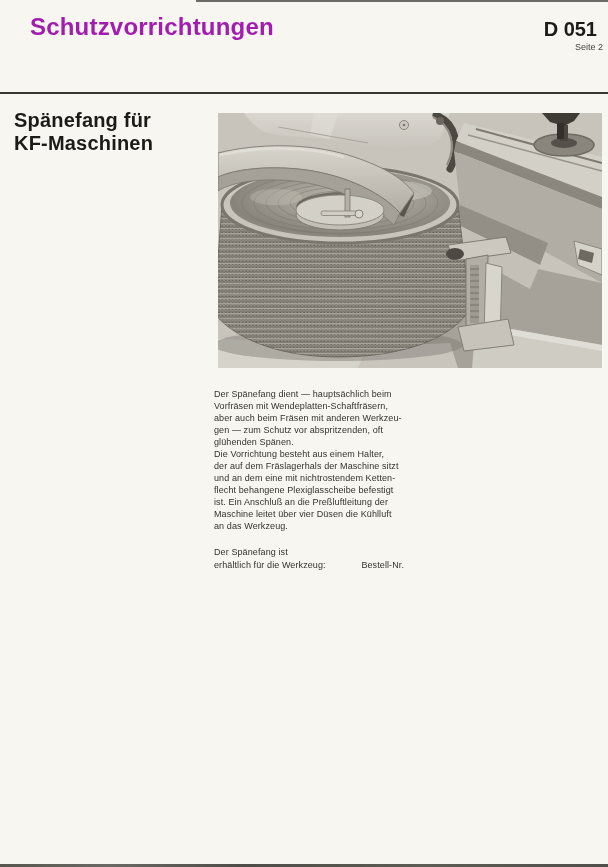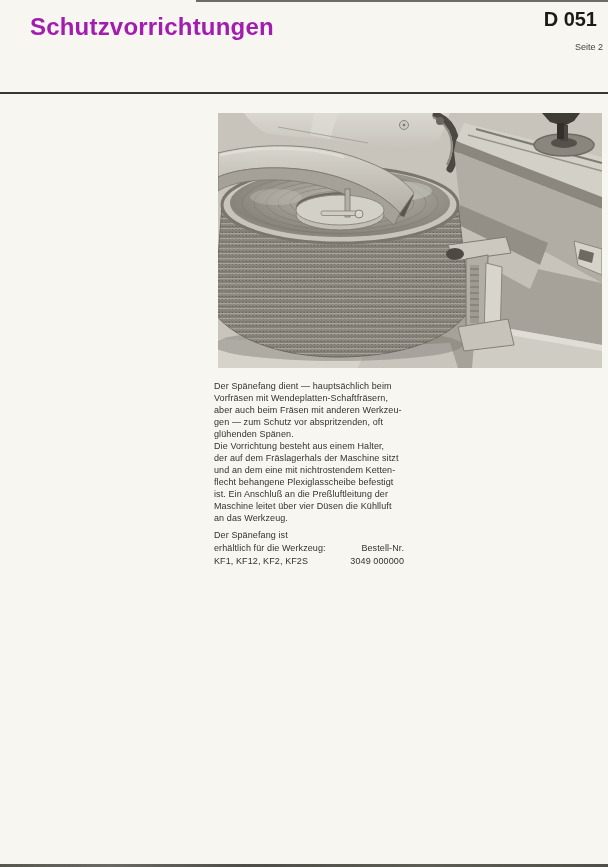--- a/index.html
+++ b/index.html
@@ -20,21 +20,21 @@
   .scan-edge-bottom {
     position: absolute; bottom: 0; left: 0; right: 0; height: 3px;
     background: linear-gradient(90deg,#57564f 0%,#6a6963 18%,#4e4d47 40%,#5d5c55 70%,#514f49 100%);
   }
 
   .header-title {
     position: absolute; top: 13px; left: 14px;
     font-size: 24px; font-weight: bold; letter-spacing: 0.2px; color: #a21caf; margin-left: 16px;
   }
   .doc-number {
-    position: absolute; top: 8px; right: 11px;
+    position: absolute; top: 18px; right: 11px;
     font-size: 20px; font-weight: bold; color: #1c1b18;
   }
   .page-label {
     position: absolute; top: 42px; right: 5px;
     font-size: 9px; color: #44433e;
   }
   .header-rule {
     position: absolute; top: 92px; left: 0; width: 608px; height: 2px;
     background: #37362f;
   }
@@ -45,42 +45,46 @@
     letter-spacing: 0.2px;
   }
 
   .photo-frame {
     position: absolute; top: 113px; left: 218px; width: 384px; height: 255px;
     background: #c8c4bc;
   }
   .photo-frame svg { display: block; width: 384px; height: 255px; }
 
   .body-copy {
-    position: absolute; top: 380px; left: 214px; width: 200px;
+    position: absolute; top: 388px; left: 214px; width: 200px;
     font-size: 9px; line-height: 12px; color: #33322d;
     letter-spacing: 0.1px;
   }
   .body-par { white-space: pre-line; }
 
-  .availability { margin-top: 5px; line-height: 13px; width: 190px; }
+  .availability { margin-top: 14px; line-height: 13px; width: 190px; }
   .avail-row { display: flex; justify-content: space-between; }
   .avail-row .col-right { text-align: right; }
 </style>
 </head>
 <body>
 
 <div class="page">
 
   <div class="scan-edge-top"></div>
 
   <div class="header-title">Schutzvorrichtungen</div>
   <div class="doc-number">D 051</div>
   <div class="page-label">Seite 2</div>
   <div class="header-rule"></div>
 
+  <div class="article-title">
+    <div>Spänefang für</div>
+    <div>KF-Maschinen</div>
+  </div>
 
   <div class="photo-frame">
     <svg viewBox="0 0 384 255" preserveAspectRatio="none">
       <defs>
         <radialGradient id="discG" cx="55%" cy="42%" r="70%">
           <stop offset="0%" stop-color="#b9b5ac"></stop>
           <stop offset="45%" stop-color="#a09c93"></stop>
           <stop offset="78%" stop-color="#87837a"></stop>
           <stop offset="100%" stop-color="#9d9990"></stop>
         </radialGradient>
@@ -211,21 +215,17 @@
 ist. Ein Anschluß an die Preßluftleitung der
 Maschine leitet über vier Düsen die Kühlluft
 an das Werkzeug.</div>
 
     <div class="availability">
       <div>Der Spänefang ist</div>
       <div class="avail-row">
         <span>erhältlich für die Werkzeug:</span>
         <span class="col-right">Bestell-Nr.</span>
       </div>
-      <div class="avail-row">
-        <span>KF1, KF12, KF2, KF2S</span>
-        <span class="col-right">3049 000000</span>
-      </div>
     </div>
   </div>
 
   <div class="scan-edge-bottom"></div>
 </div>
 
 </body></html>

